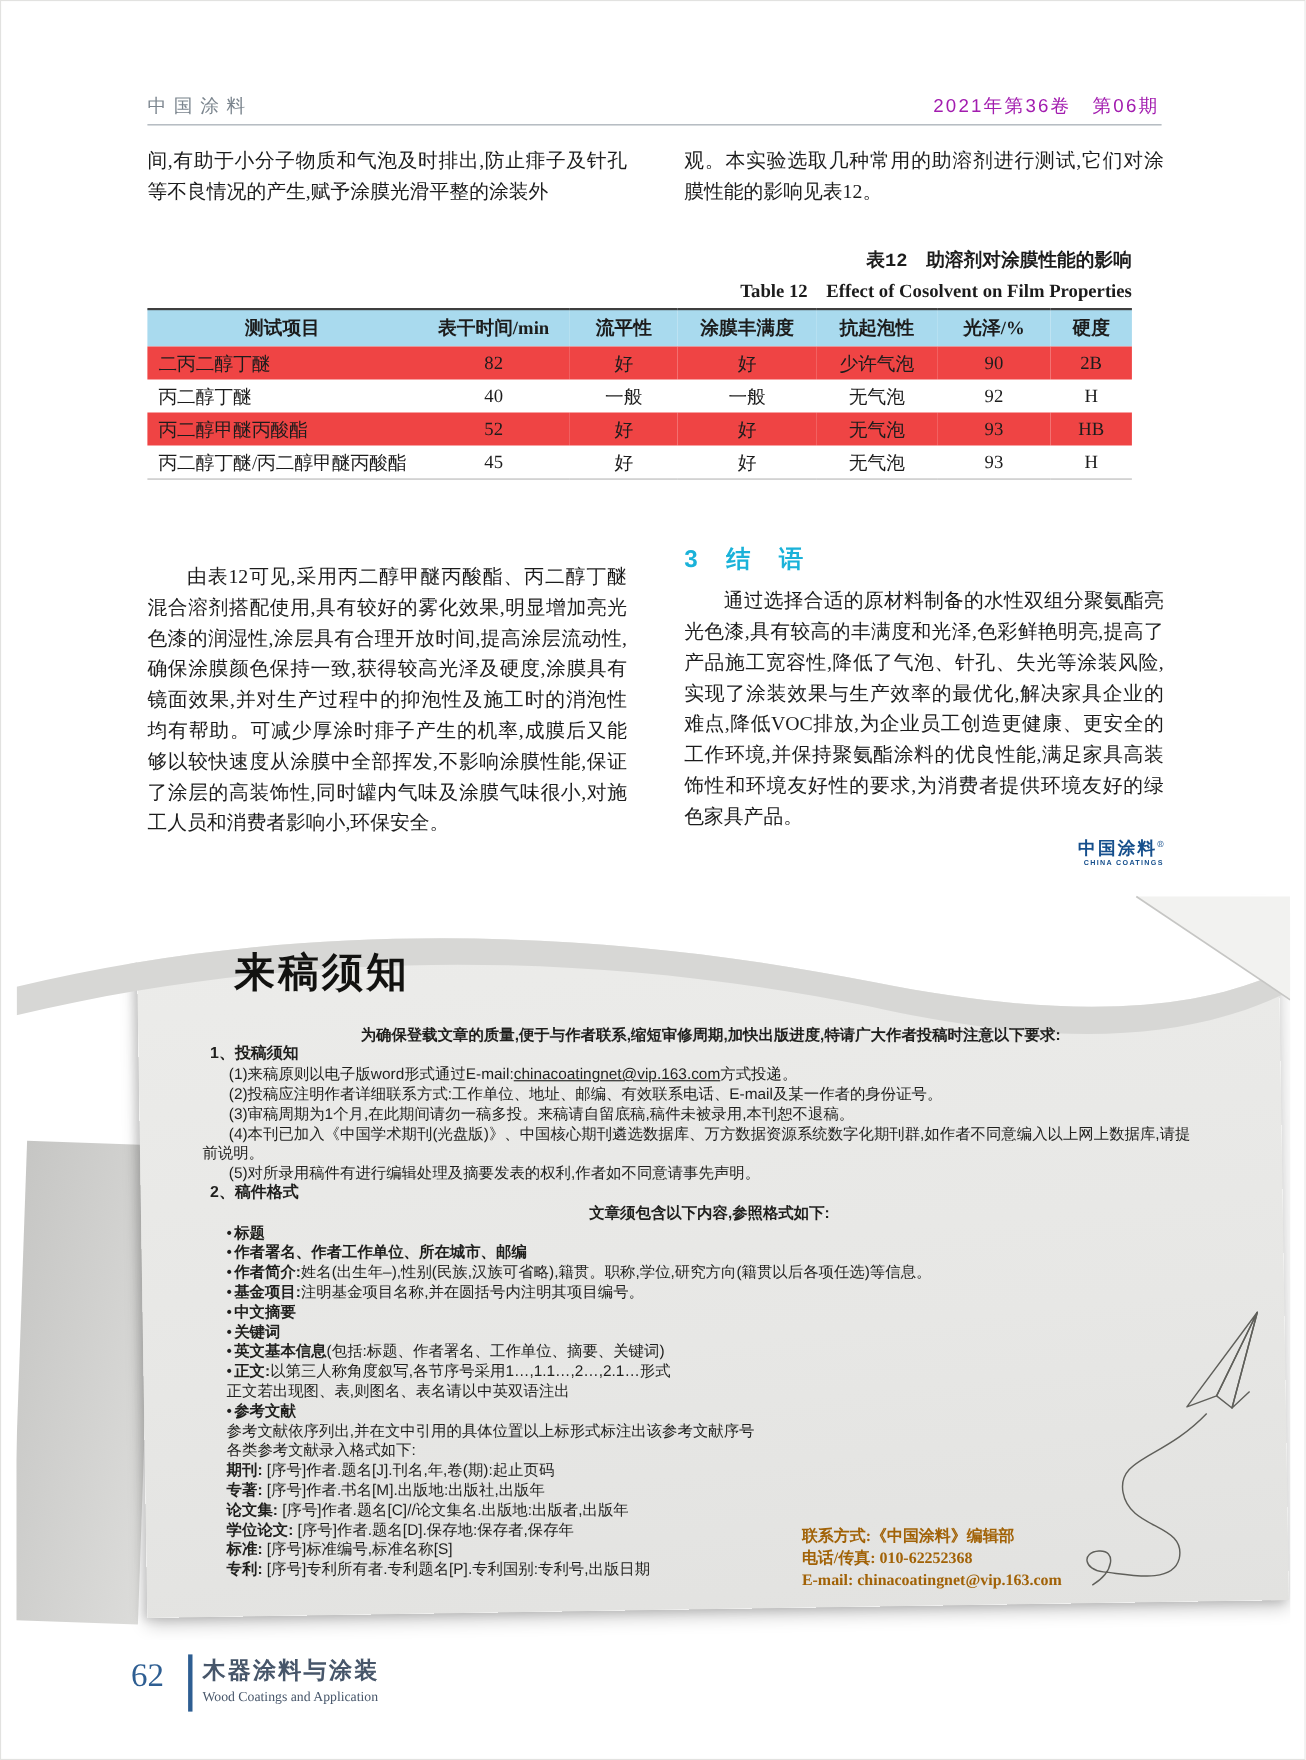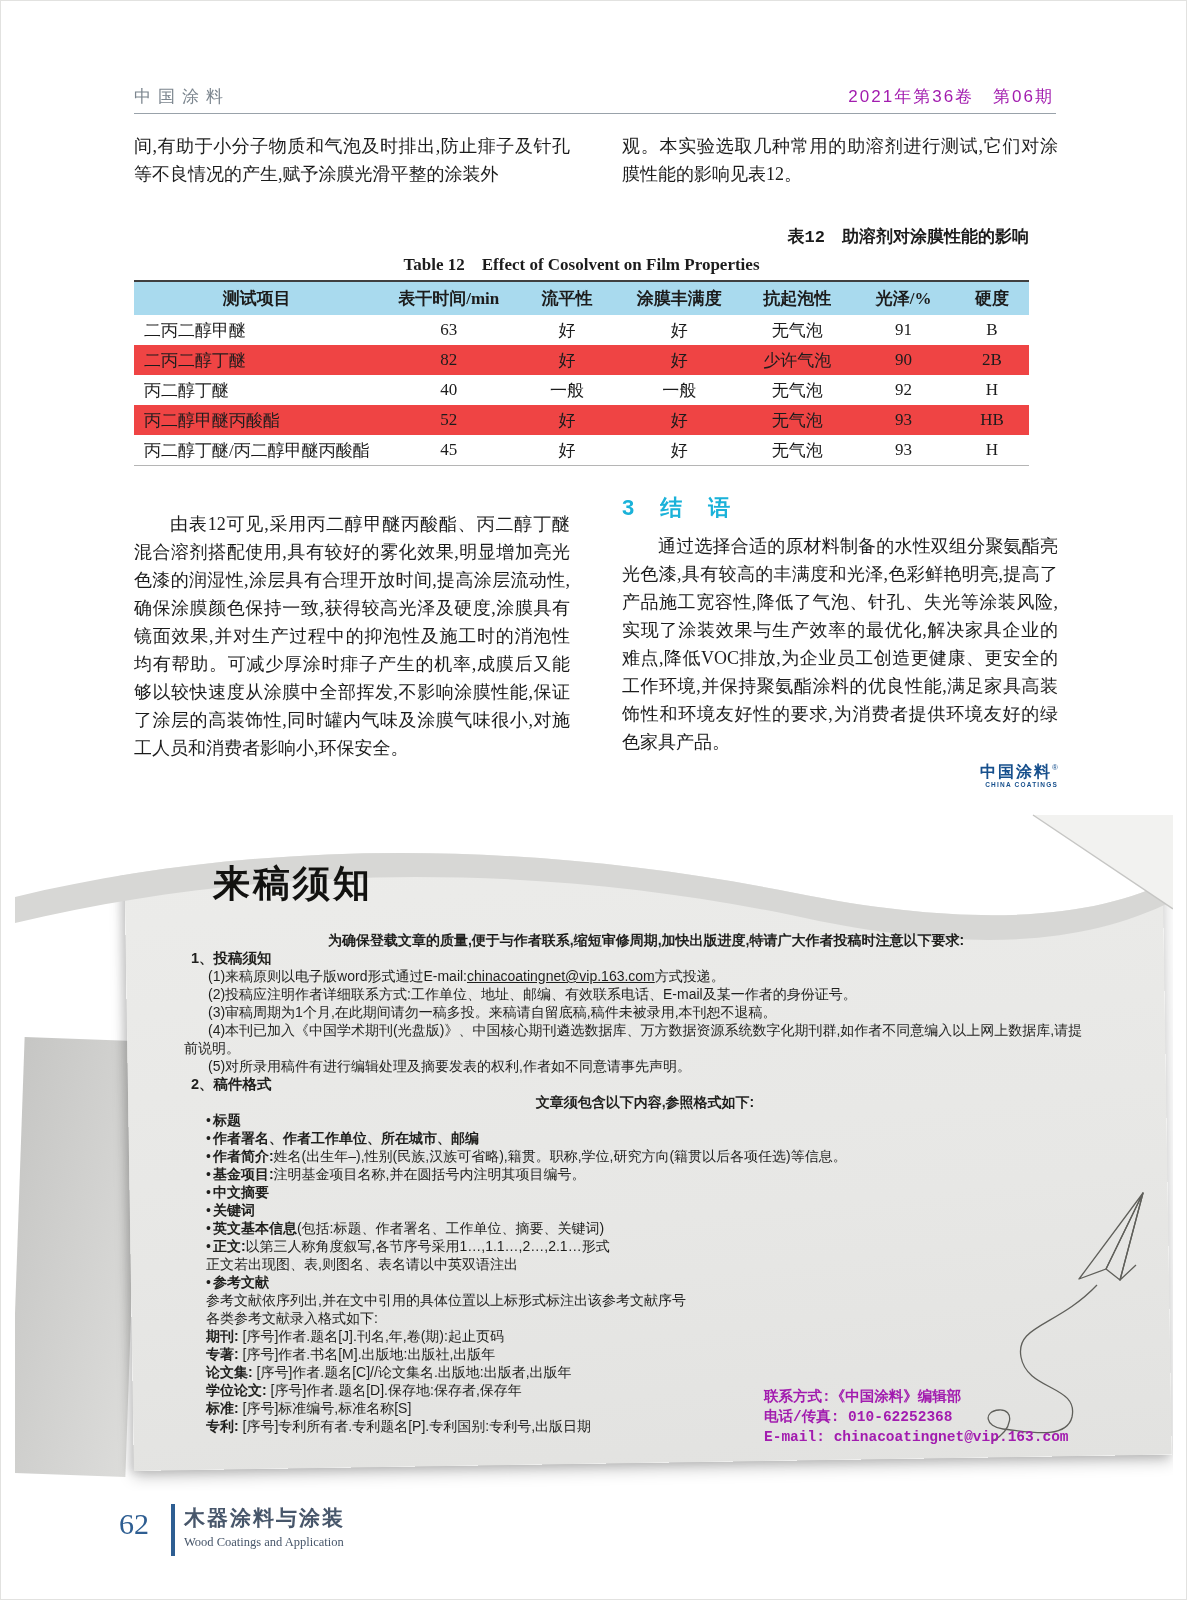--- a/index.html
+++ b/index.html
@@ -12,21 +12,21 @@
   }
   
   .hdr-left{position:absolute;left:133px;top:84px;font-size:17px;letter-spacing:7px;color:#7b858e;font-family:"Liberation Sans",sans-serif;}
   .hdr-right{position:absolute;right:132px;top:84px;font-size:17px;letter-spacing:2px;color:#a21caf;font-family:"Liberation Sans",sans-serif;}
   .hdr-rule{position:absolute;left:133px;right:130px;top:112px;border-top:1px solid #99a2aa;height:0;}
   
   .intro{position:absolute;left:133px;top:131px;width:924px;display:flex;gap:52px;}
   .intro .col{width:436px;font-size:18px;line-height:28px;text-align:justify;}
   
   .cap-zh{position:absolute;left:133px;top:224px;width:895px;text-align:right;font-family:Liberation Mono, monospace;font-weight:700;font-size:17px;}
-  .cap-en{position:absolute;left:133px;top:252px;width:895px;text-align:center;font-weight:700;font-size:17px;}
+  .cap-en{position:absolute;left:133px;top:252px;width:895px;text-align:right;font-weight:700;font-size:17px;}
   
   .tbl{position:absolute;left:133px;top:279px;width:895px;border-collapse:collapse;border-top:2px solid #3f3f3f;border-bottom:1px solid #b5b5b5;font-size:17px;}
   .tbl th{background:#a9daee;font-weight:700;height:31px;text-align:center;font-weight:700;}
   .tbl td{height:28px;text-align:center;}
   .tbl td:first-child{text-align:left;padding-left:10px;}
   .tbl tr.alt td{background:#ef4444;}
   .c0{width:248px}.c1{width:138px}.c2{width:98px}.c3{width:126px}.c4{width:110px}.c5{width:102px}.c6{width:73px}
   
   .discussion{position:absolute;left:133px;top:509px;width:436px;font-size:18px;line-height:28px;text-align:justify;text-indent:2em;}
   .concl{position:absolute;left:621px;top:492px;width:436px;}
@@ -44,21 +44,21 @@
   .notice-title{position:absolute;left:212px;top:858px;font-family:"Liberation Sans",sans-serif;font-weight:900;font-size:37px;letter-spacing:3px;color:#121210;z-index:5;}
   .notice-text{position:absolute;left:183px;top:930px;width:900px;z-index:5;font-family:"Liberation Sans",sans-serif;font-size:14px;line-height:18px;color:#1f1f1d;}
   .nl{margin:0;}
   .nl.indent{text-indent:24px;}
   .nl.lvl1{margin-left:7px;font-weight:700;font-size:14.5px;}
   .nl.sub{margin-left:22px;}
   .nl.b{font-weight:700;text-align:center;}
   .blt::before{content:"\2022";margin-right:2px;}
   .u{text-decoration:underline;}
   .lead{font-weight:700;}
-  .contact{position:absolute;left:763px;top:1386px;z-index:5;font-family:Liberation Mono, monospace;font-size:14.5px;font-weight:700;line-height:20px;color:#a21caf;}
+  .contact{position:absolute;left:728px;top:1386px;z-index:5;font-family:Liberation Serif, serif;font-size:14.5px;font-weight:700;line-height:20px;color:#a16207;}
   .plane-svg{position:absolute;left:938px;top:1178px;width:230px;height:270px;z-index:4;}
   
   .ft-num{position:absolute;left:118px;top:1506px;font-size:30px;color:#2e5e92;}
   .ft-bar{position:absolute;left:170px;top:1503px;width:4px;height:52px;background:#2e5e92;}
   .ft-txt{position:absolute;left:183px;top:1503px;color:#47566a;font-family:"Liberation Sans",sans-serif;}
   .ft-zh{font-size:21px;font-weight:700;letter-spacing:2px;}
   .ft-en{font-size:12.5px;margin-top:3px;font-family:"Liberation Serif",serif;}
 </style>
 </head>
 <body>
@@ -83,29 +83,20 @@
         <th class="c0">测试项目</th>
         <th class="c1">表干时间/min</th>
         <th class="c2">流平性</th>
         <th class="c3">涂膜丰满度</th>
         <th class="c4">抗起泡性</th>
         <th class="c5">光泽/%</th>
         <th class="c6">硬度</th>
       </tr>
     </thead>
     <tbody>
-      <tr>
-        <td>二丙二醇甲醚</td>
-        <td>63</td>
-        <td>好</td>
-        <td>好</td>
-        <td>无气泡</td>
-        <td>91</td>
-        <td>B</td>
-      </tr>
       <tr class="alt">
         <td>二丙二醇丁醚</td>
         <td>82</td>
         <td>好</td>
         <td>好</td>
         <td>少许气泡</td>
         <td>90</td>
         <td>2B</td>
       </tr>
       <tr>

